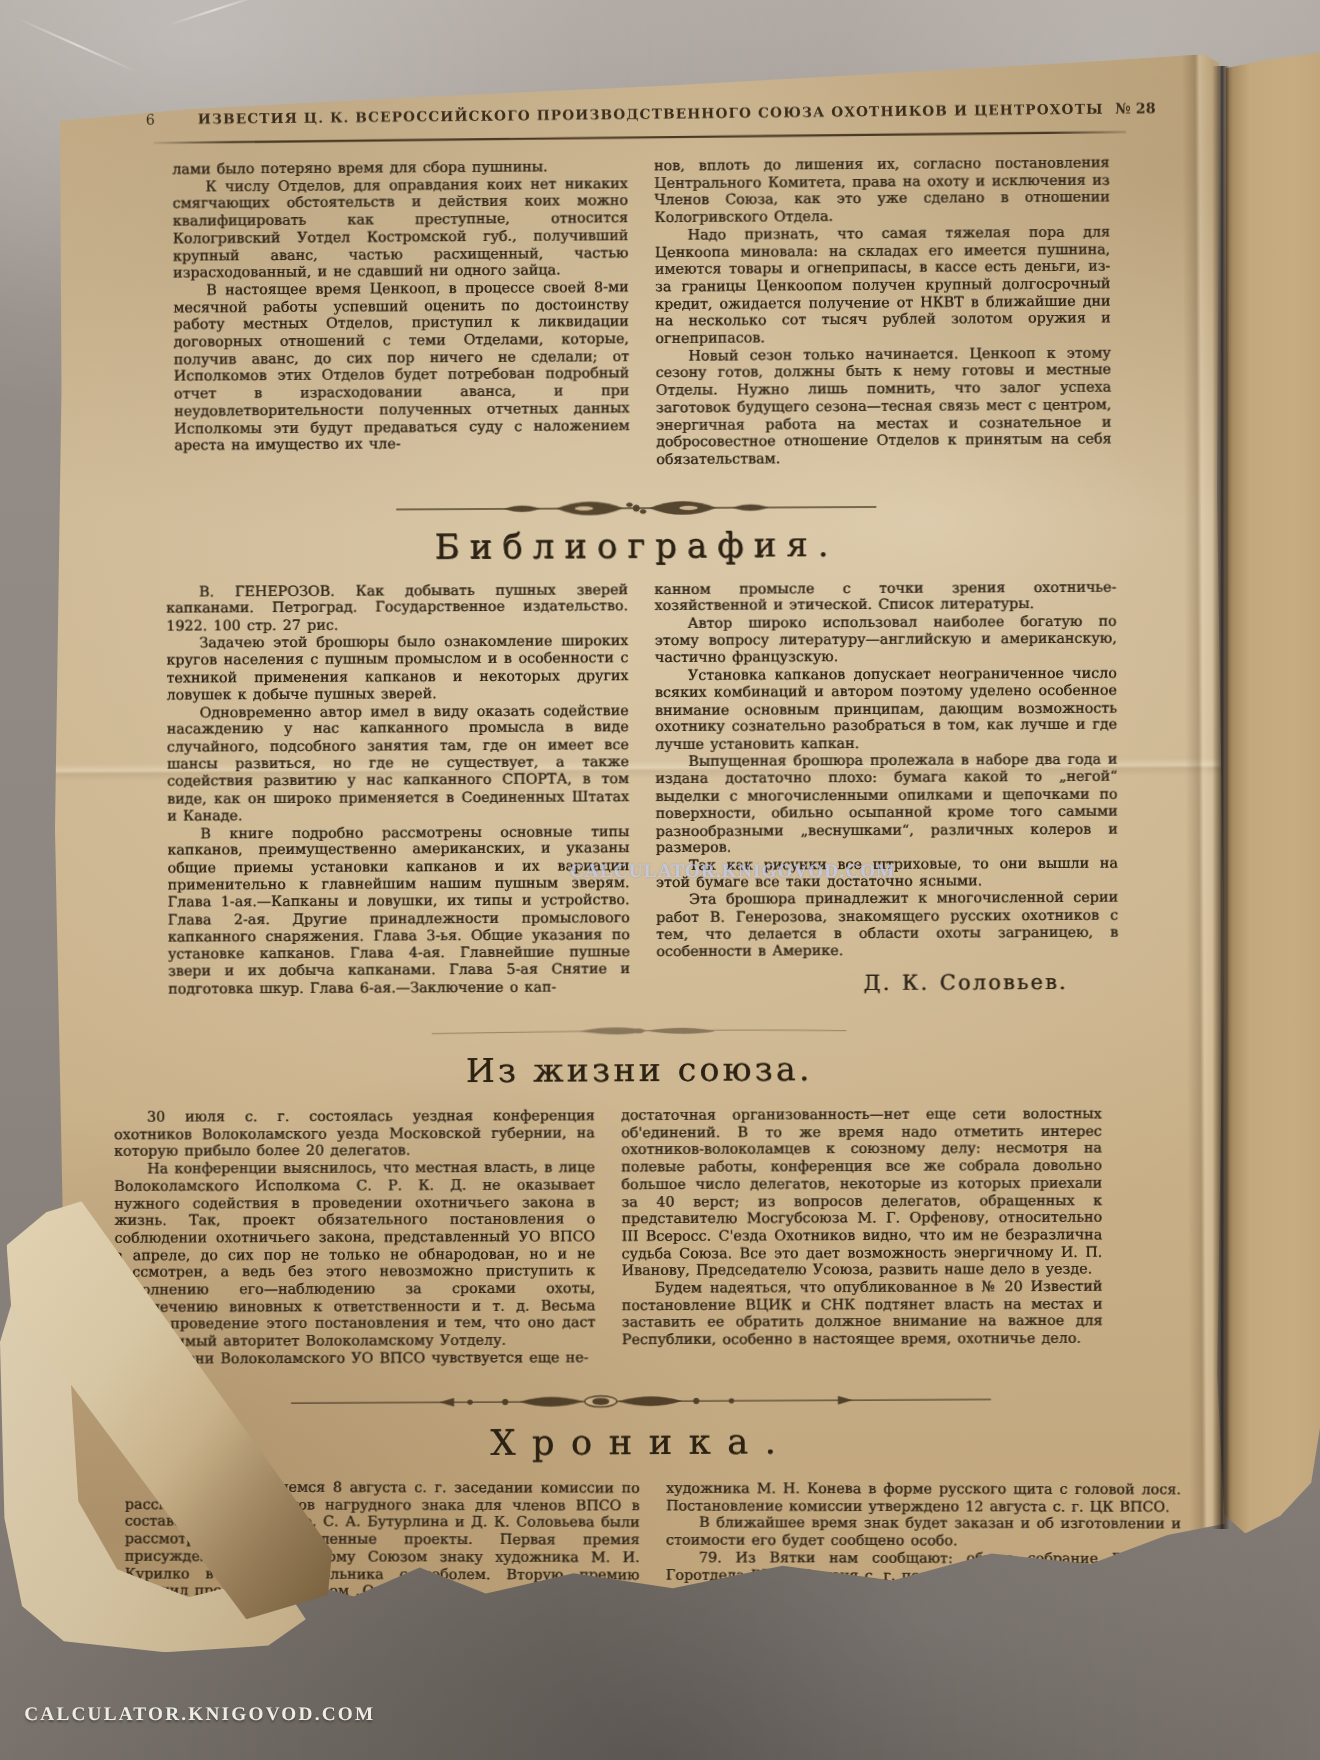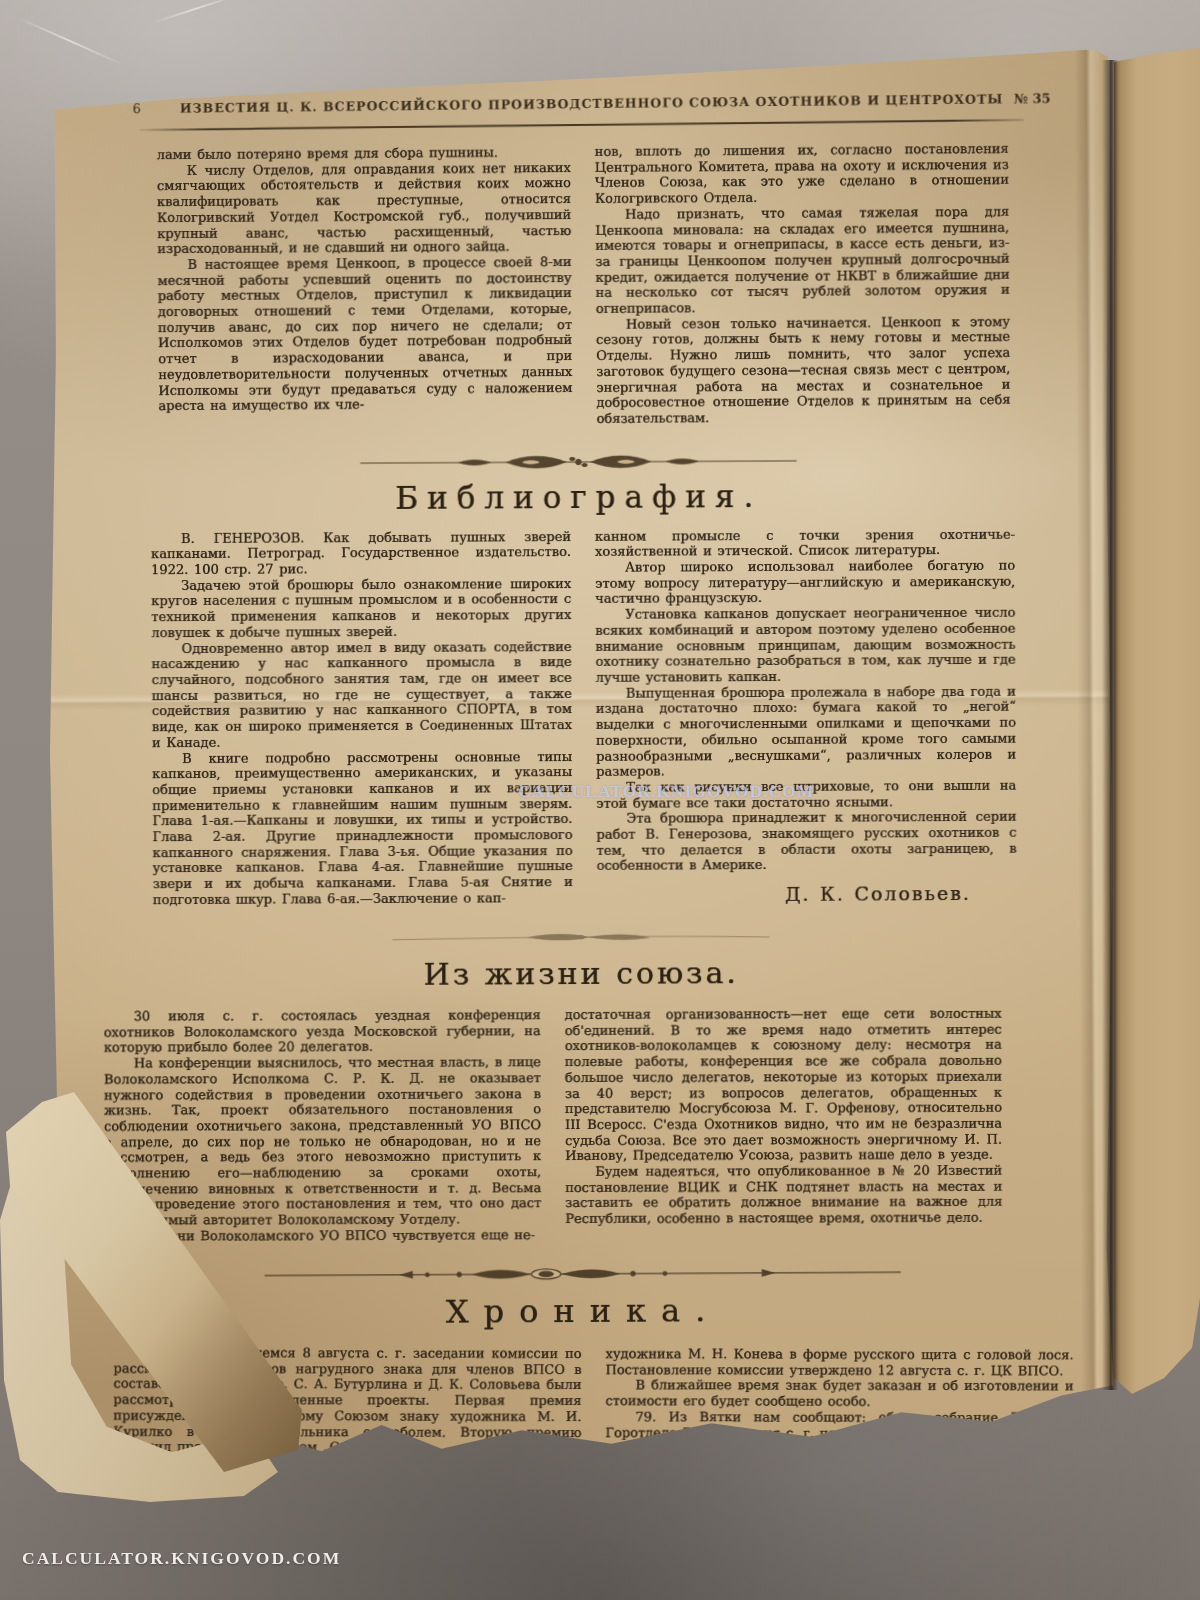--- a/index.html
+++ b/index.html
@@ -112,21 +112,21 @@
 
   <div class="under-sheet"></div>
   <div class="page2"></div>
 
   <div class="page">
     <div class="content">
 
       <div class="pheader">
         <span class="pnum">6</span>
         <span class="masthead">ИЗВЕСТИЯ Ц. К. ВСЕРОССИЙСКОГО ПРОИЗВОДСТВЕННОГО СОЮЗА ОХОТНИКОВ И ЦЕНТРОХОТЫ</span>
-        <span class="issue">№ 35</span>
+        <span class="issue">№ 28</span>
       </div>
       <div class="hrule"></div>
 
       <div class="flow">
 
         <div class="cols sec-article">
           <div class="col">
             <p class="cont">лами было потеряно время для сбора пушнины.</p>
             <p>К числу Отделов, для оправдания коих нет никаких смягчающих обстоятельств и действия коих можно квалифицировать как преступные, относится Кологривский Уотдел Костромской губ., получивший крупный аванс, частью расхищенный, частью израсходованный, и не сдавший ни одного зайца.</p>
             <p>В настоящее время Ценкооп, в процессе своей 8-ми месячной работы успевший оценить по достоинству работу местных Отделов, приступил к ликвидации договорных отношений с теми Отделами, которые, получив аванс, до сих пор ничего не сделали; от Исполкомов этих Отделов будет потребован подробный отчет в израсходовании аванса, и при неудовлетворительности полученных отчетных данных Исполкомы эти будут предаваться суду с наложением ареста на имущество их чле-</p>

